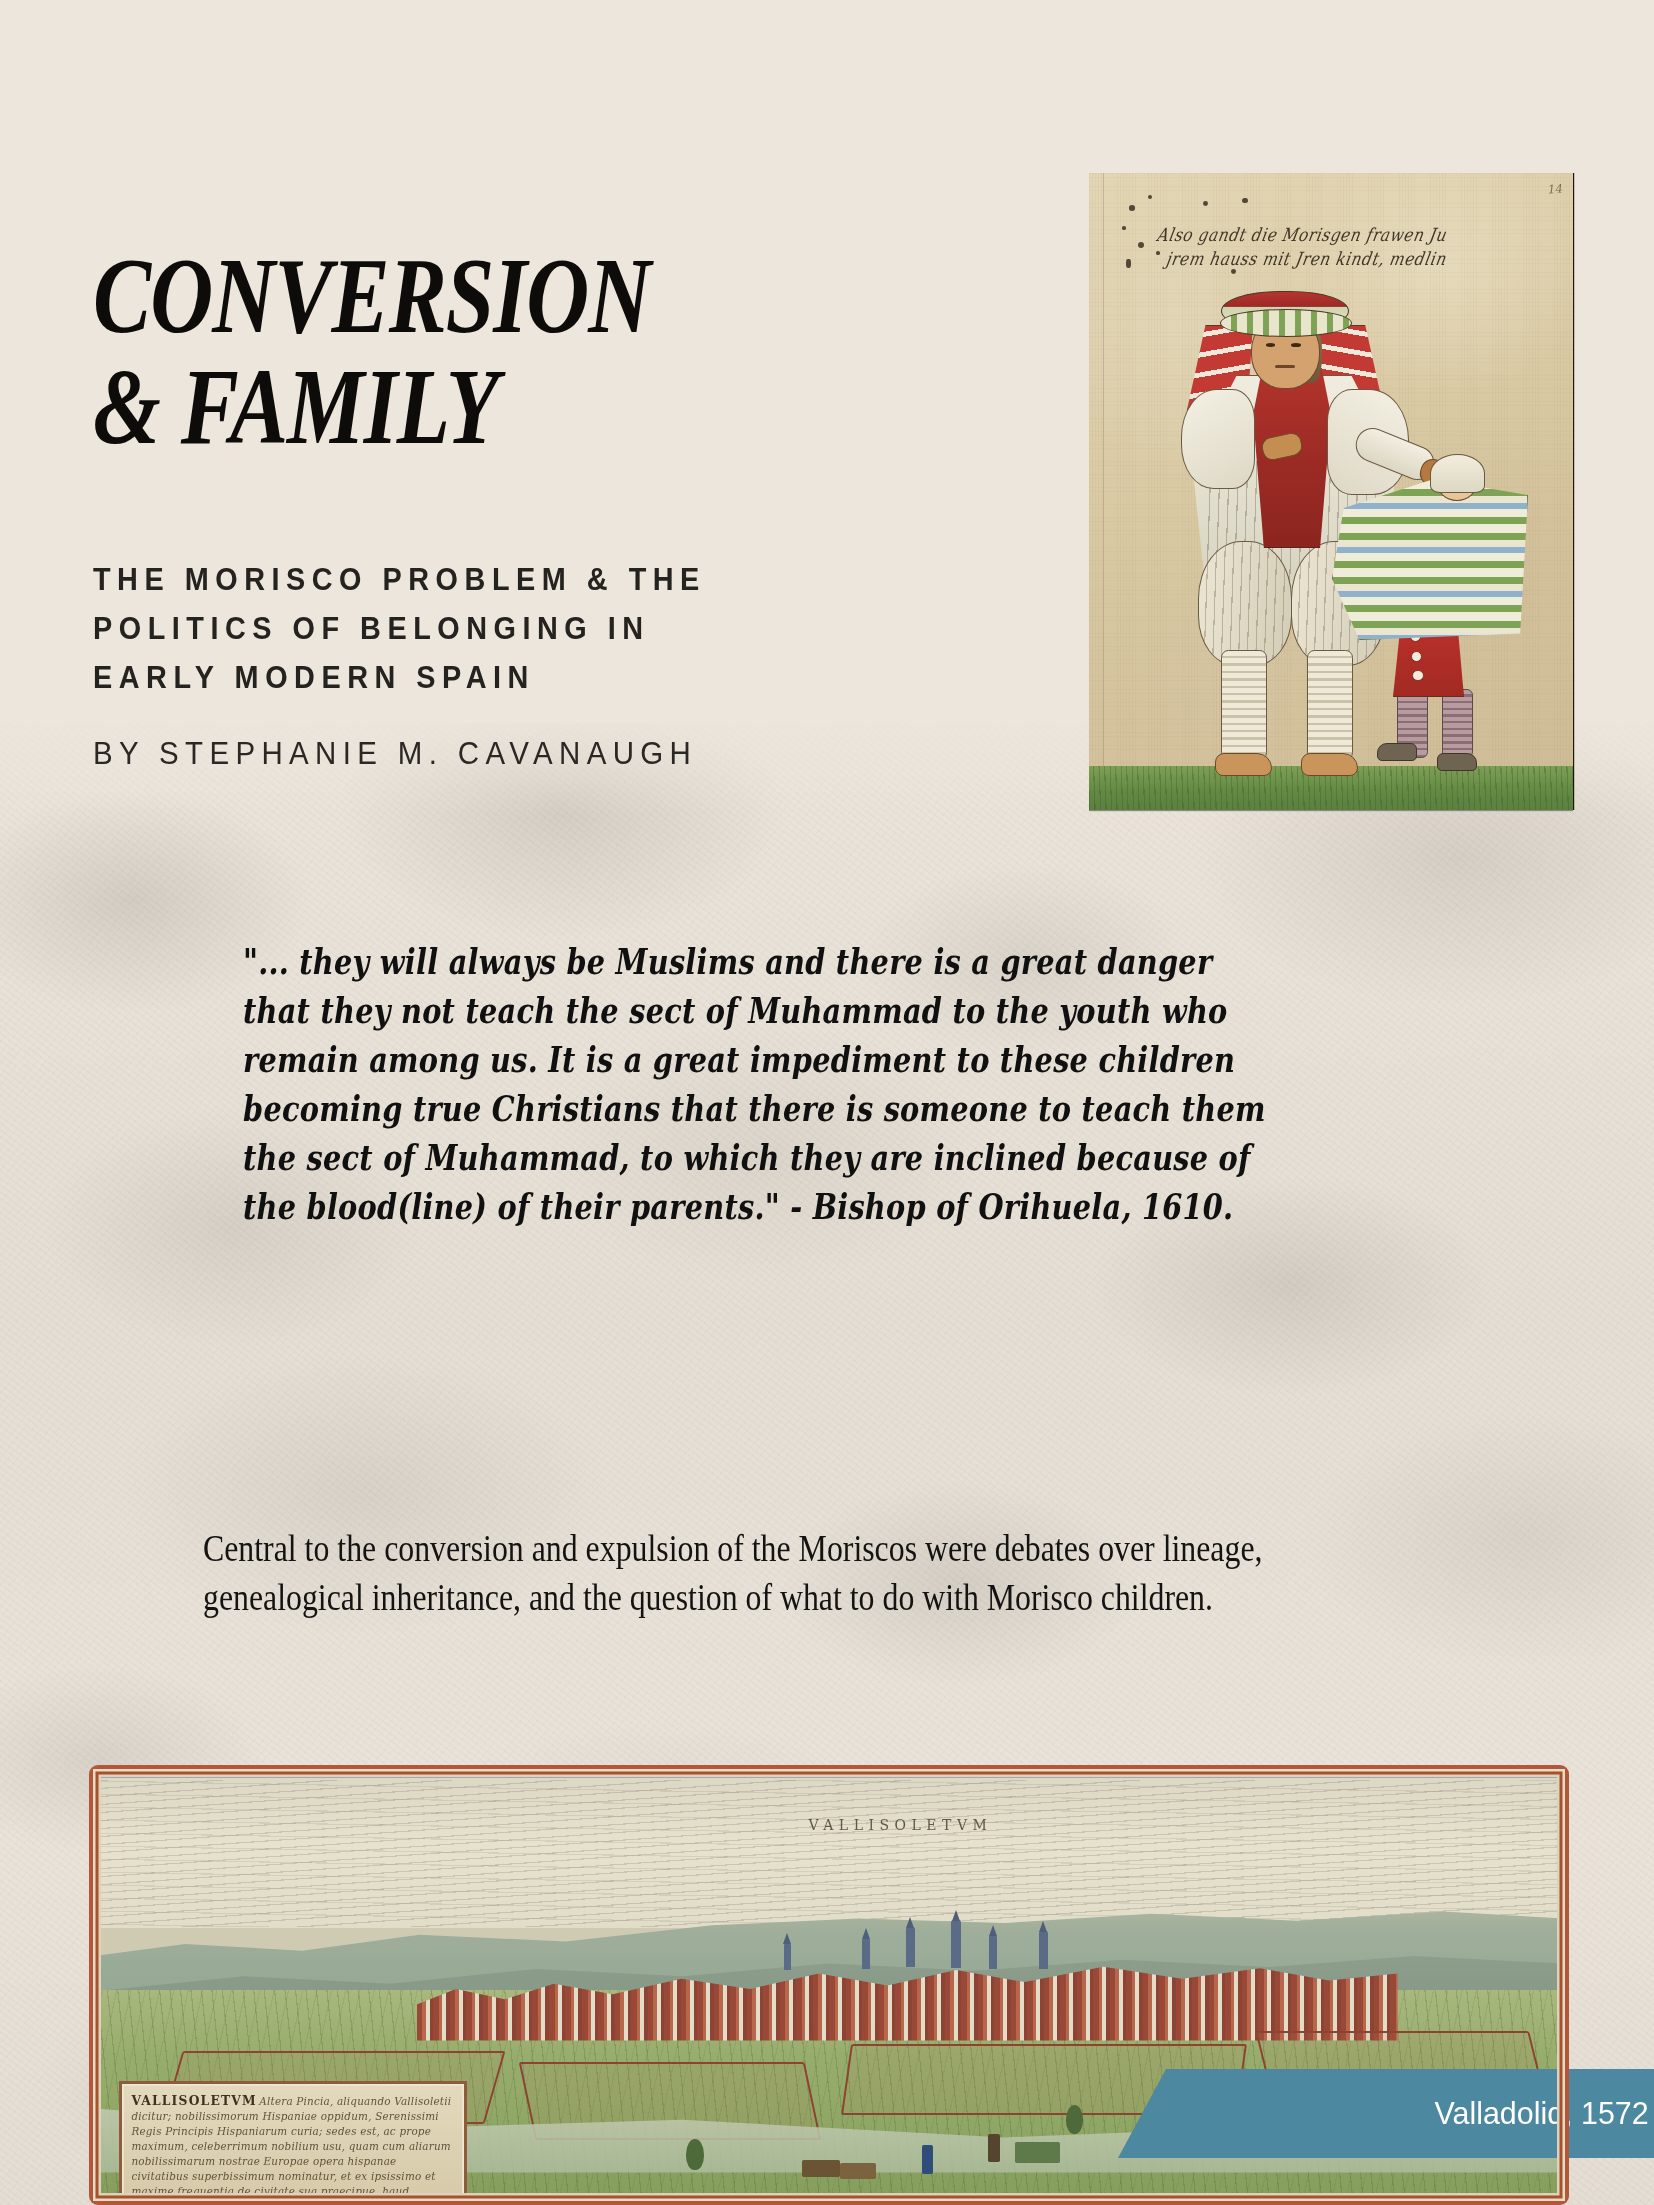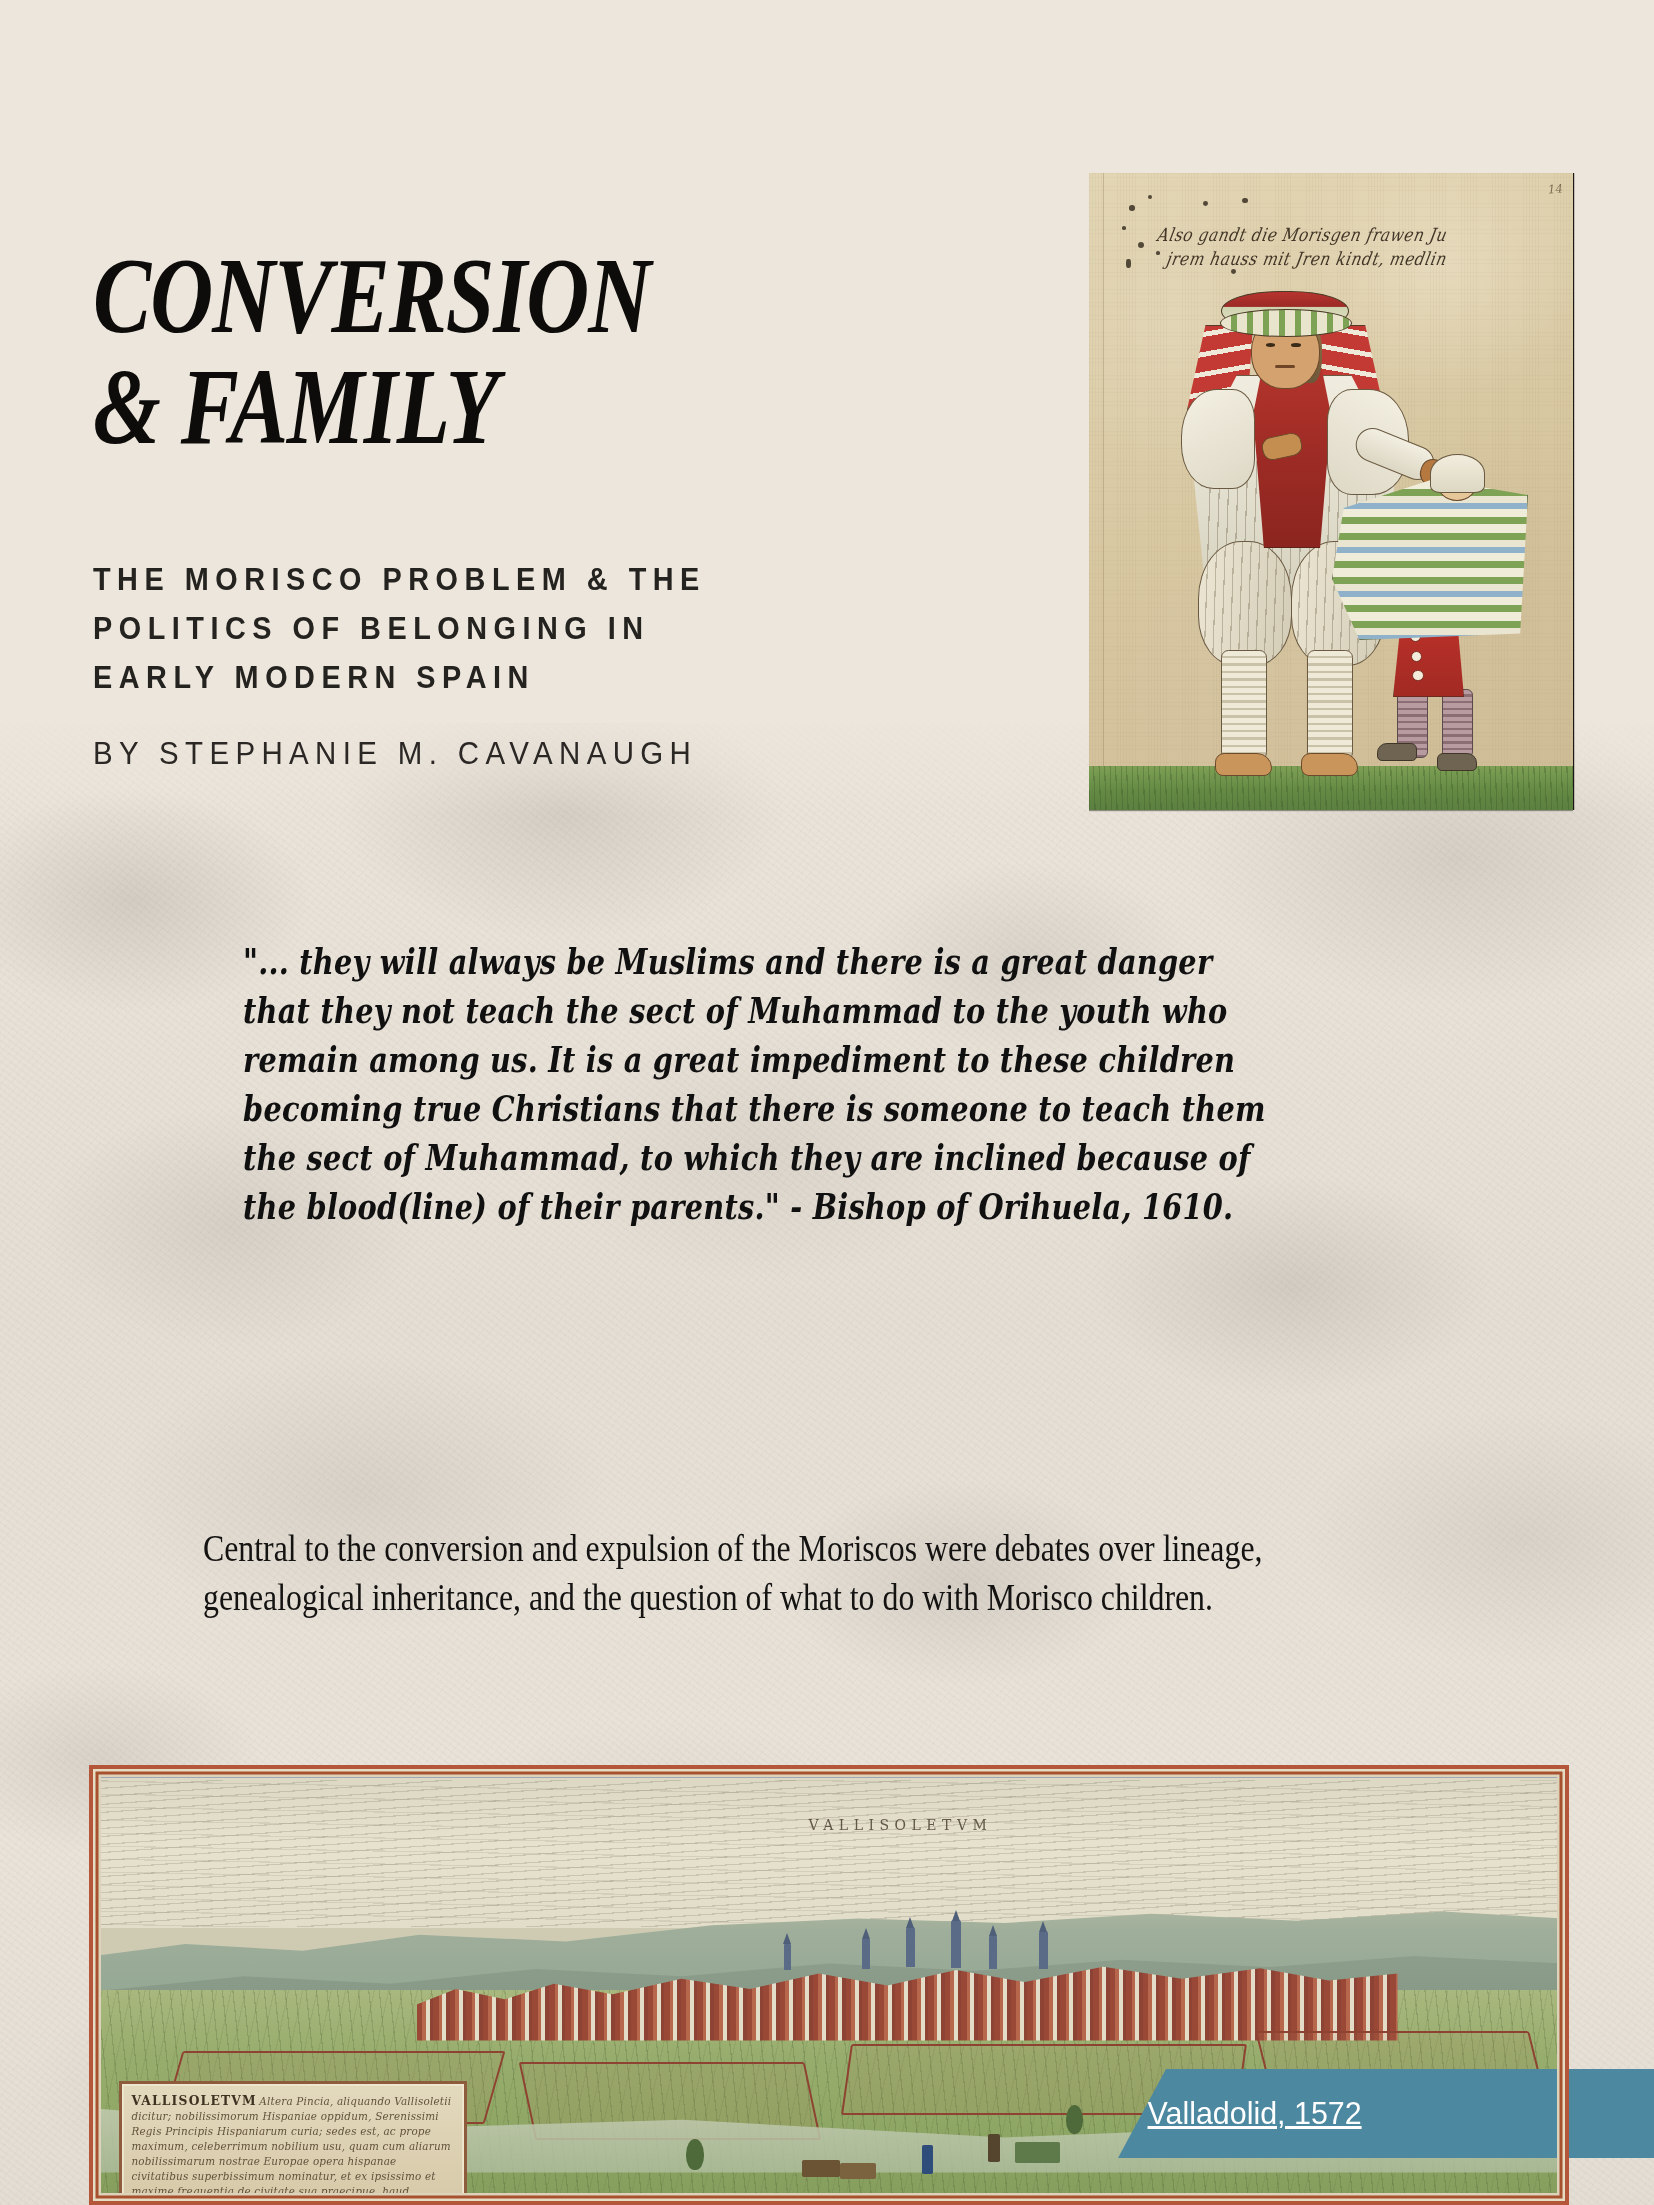--- a/index.html
+++ b/index.html
@@ -249,22 +249,21 @@
     padding-left:67px;box-sizing:border-box;
   }
   #caption-morisca .ctxt{
     font-size:31px;line-height:1.22;letter-spacing:0px;
     transform:scaleX(.93);transform-origin:left center;
     text-align:left;
   }
   #caption-valladolid{
     left:1118px;top:2069px;width:537px;height:89px;
     clip-path:polygon(48px 0, 100% 0, 100% 100%, 0 100%);
-    justify-content:flex-start;
-    text-decoration:underline;
+    justify-content:flex-end;
   }
   #caption-valladolid .ctxt{
     font-size:32px;line-height:1.2;letter-spacing:0px;
     transform:scaleX(.95);transform-origin:center center;
     padding-left:24.5px;
   }
 
   
   #fig-valladolid{
     position:absolute;left:89px;top:1765px;width:1480px;height:440px;
@@ -411,21 +410,21 @@
     </div>
     <div class="c-arm"></div>
     <div class="c-cloak"></div>
     <div class="c-head">
       <span style="position:absolute;left:23px;top:13.5px;width:6.1px;height:3.1px;border-radius:50%;background:#3a2a18;"></span>
     </div>
     <div class="c-hood"></div>
   </figure>
 
 
-  <figure id="fig-valladolid" style="margin:0;">
+  <figure id="fig-valladolid" style="margin:0;border-radius:9px;">
     <div class="map-inner">
       <div class="sky"></div>
       <div class="sky-clouds"></div>
       <div class="hills"></div>
       <div class="hills2"></div>
       <div class="fields"></div>
       <div class="fields-tex"></div>
 
       <div class="map-label">VALLISOLETVM</div>
 

